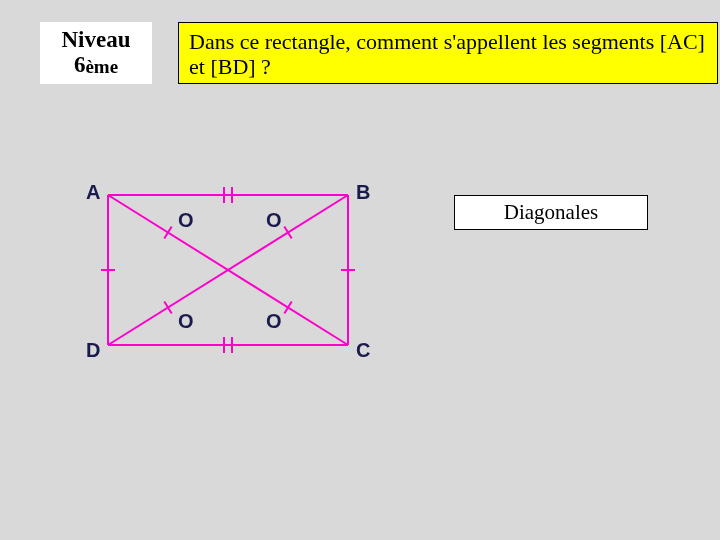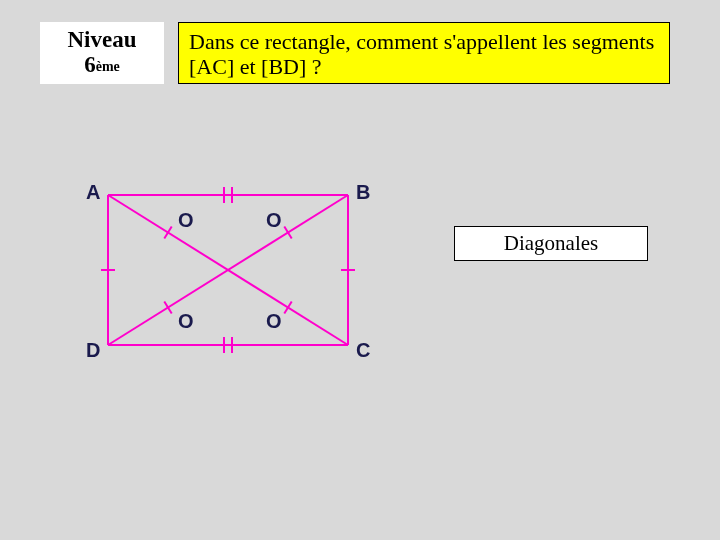--- a/index.html
+++ b/index.html
@@ -5,49 +5,48 @@
   html,body{margin:0;padding:0}
   body{
     width:720px;height:540px;
     background:#d9d9d9;
     font-family:"Times New Roman",serif;
     position:relative;
     color:#000;
   }
   .level-box{
     position:absolute;left:40px;top:22px;
-    width:124px;height:62px;
+    width:112px;height:62px;
     background:#fff;
     text-align:center;
     padding-top:6px;
     box-sizing:border-box;
   }
   .level-title{font-size:23px;font-weight:bold;line-height:24px}
   .level-grade{font-size:23px;font-weight:bold;line-height:26px}
-  .level-grade sup{font-size:14px;vertical-align:top;position:relative;top:2px}
+  .level-grade sup{font-size:19px;vertical-align:top;position:relative;top:2px}
   .question-box{
     position:absolute;left:178px;top:22px;
-    width:492px;height:62px;
+    width:540px;height:62px;
     background:#ffff00;
     border:1px solid #000;
     padding:6px 10px;
     box-sizing:border-box;
     font-size:22px;line-height:25px;
   }
   .figure{
     position:absolute;left:78px;top:175px;
     width:320px;height:210px;
   }
   .vlabel{
     position:absolute;font-weight:bold;font-size:20px;font-family:Arial,Helvetica,sans-serif;color:#1a1a4d;
   }
   .answers{
     position:absolute;left:454px;top:195px;
     width:194px;
-    margin-top:31px;
   }
   .answer-btn{
     display:block;width:194px;
     background:#fff;border:1px solid #000;
     font-size:21px;text-align:center;
     padding:4px 0;margin-bottom:18px;
     font-family:"Times New Roman",serif;
     cursor:pointer;
     box-sizing:border-box;
   }

